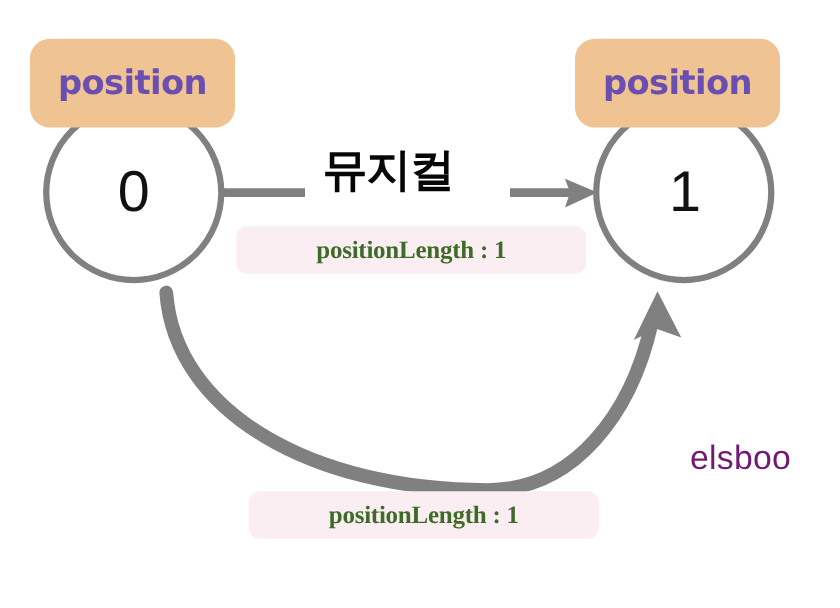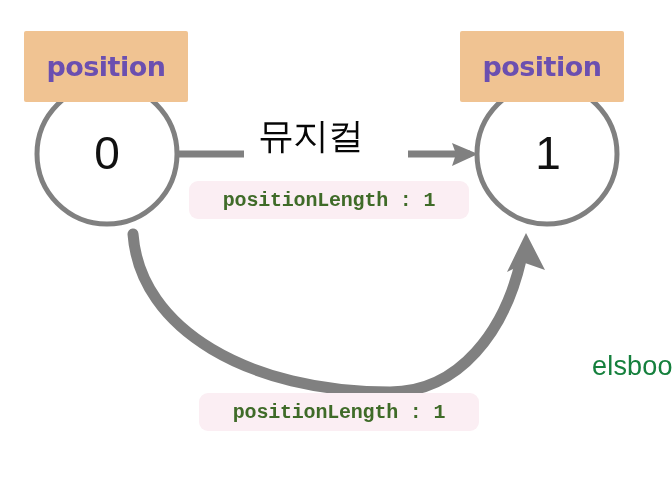--- a/index.html
+++ b/index.html
@@ -20,21 +20,21 @@
   #graph-svg {
     position: absolute;
     left: 0;
     top: 0;
     width: 672px;
     height: 486px;
   }
   .token-badge {
     position: absolute;
     background: #f0c392;
-    border-radius: 2px;
+    border-radius: 16px;
     color: #6b4fb0;
     font-weight: bold;
     font-size: 27px;
     letter-spacing: -0.5px;
     display: flex;
     align-items: center;
     justify-content: center;
     font-family: "DejaVu Sans", "Liberation Sans", sans-serif;
     z-index: 1;
   }
@@ -62,42 +62,42 @@
     width: 120px;
     height: 60px;
     z-index: 3;
   }
   #node-label-0 { left: 47px; top: 123px; }
   #node-label-1 { left: 488px; top: 123px; }
 
   .edge-label {
     position: absolute;
     font-size: 36px;
-    font-weight: normal;
+    font-weight: bold;
     color: #060606;
     letter-spacing: -1px;
     font-family: "DejaVu Sans", "Liberation Sans", sans-serif;
     white-space: nowrap;
     z-index: 3;
   }
   #edge-label-top { left: 258px; top: 112px; }
   #edge-label-bottom { left: 290px; top: 327px; }
 
   .meta-badge {
     position: absolute;
     background: #fbeef3;
     border-radius: 9px;
     color: #3f6b28;
     font-weight: bold;
     font-size: 20px;
     letter-spacing: -0.2px;
     display: flex;
     align-items: center;
     justify-content: center;
-    font-family: Liberation Mono, monospace;
+    font-family: Liberation Serif, serif;
     white-space: nowrap;
     z-index: 3;
   }
   #meta-badge-top {
     left: 189px;
     top: 181px;
     width: 280px;
     height: 38px;
   }
   #meta-badge-bottom {
@@ -105,25 +105,24 @@
     top: 393px;
     width: 280px;
     height: 38px;
   }
 
   #watermark {
     position: absolute;
     left: 552px;
     top: 351px;
     font-size: 27px;
-    color: #15803d;
+    color: #701a75;
     font-family: "Liberation Sans", "DejaVu Sans", sans-serif;
     letter-spacing: 0.2px;
     z-index: 2;
-    margin-left: 40px;
   }
 </style>
 </head>
 <body>
 
 <div id="stage">
 
   <svg id="graph-svg" viewBox="0 0 672 486">
 
     <line x1="178" y1="154" x2="244" y2="154" stroke="#808080" stroke-width="7" stroke-linecap="butt"></line>

